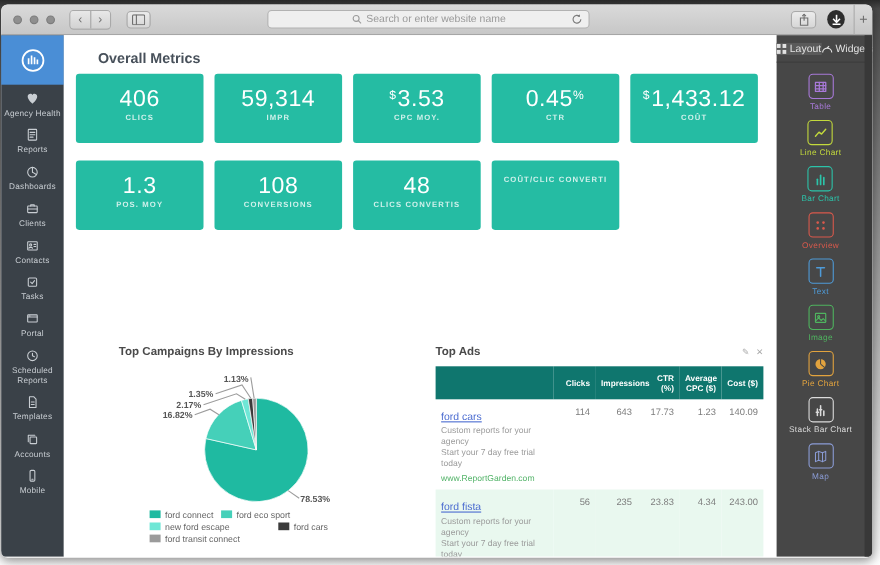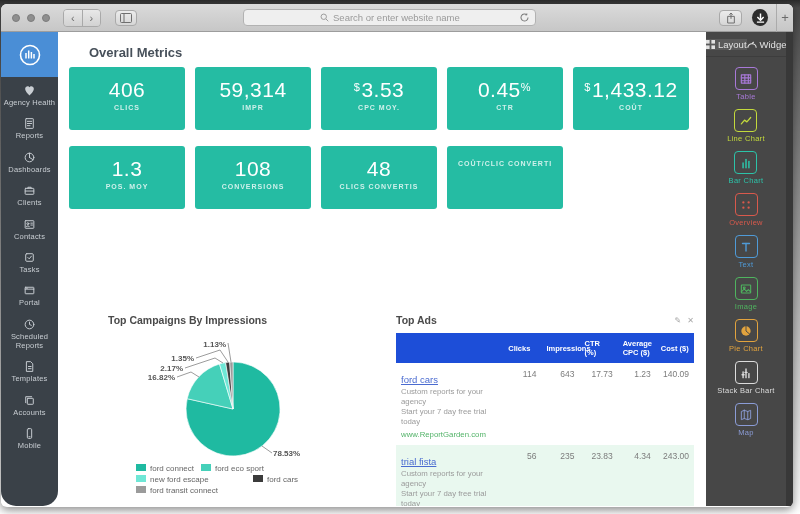--- a/index.html
+++ b/index.html
@@ -32,21 +32,21 @@
   .dlcircle { margin-left:10px; width:17px; height:17px; border-radius:50%; background:#2d2d2d;
     display:flex; align-items:center; justify-content:center; }
   .newtab { margin-left:8px; color:#6a6a6a; font-size:13px; width:18px; text-align:center;
     border-left:1px solid #ababab; height:28px; line-height:28px; }
   .sharebox { margin-left:183px; }
 
   
   .app { display:flex; height:474px; background:#fff; }
 
   
-  .lsb { width:57px; flex:none; background:#3a4148; display:flex; flex-direction:column;border-radius:15px; }
+  .lsb { width:57px; flex:none; background:#3a4148; display:flex; flex-direction:column; }
   .logo { height:45px; background:#4a8ed6; display:flex; align-items:center; justify-content:center; }
   .nav-item { text-align:center; color:#c9ced3; padding:6px 2px 3px; cursor:pointer; }
   .nicon { display:block; height:13px; margin-bottom:2px; }
   .nicon svg { width:13px; height:13px; }
   .nlabel { font-size:7.5px; line-height:1.25; letter-spacing:.2px; display:block; }
 
   
   .main { flex:1; background:#fff; position:relative; overflow:hidden; }
   .page-title { font-size:13px; font-weight:bold; color:#47505a; margin:13px 0 0 31px; }
   .grid { display:grid; grid-template-columns:repeat(5,1fr); gap:16px 10px; margin:7px 17px 0 11px; }
@@ -66,22 +66,22 @@
   #pie-svg polyline { fill:none; stroke:#9c9c9c; stroke-width:1; }
   .legend-item { position:absolute; display:flex; gap:4px; font-size:8px; color:#666; }
   .swatch { width:10px; height:7px; display:inline-block; }
 
   
   .ads-panel { flex:1; margin:0 12px 0 8px; }
   .ads-head { display:flex; align-items:center; padding-top:3px; }
   .ads-head .panel-title { flex:1; }
   .panel-tool { color:#a9a9a9; font-size:8px; margin-left:6px; cursor:pointer; }
   table.ads { width:100%; border-collapse:collapse; margin-top:7px; table-layout:fixed; }
-  table.ads th { background:#1d4ed8; color:#fff; font-size:7.5px; font-weight:bold;
-    padding:6px 5px; text-align:left; }
+  table.ads th { background:#0f766e; color:#fff; font-size:7.5px; font-weight:bold;
+    padding:6px 5px; text-align:right; }
   table.ads th.th-ad { width:36%; }
   table.ads td { padding:6px 5px; vertical-align:top; }
   td.td-num { text-align:right; color:#7c7c7c; font-size:8.5px; vertical-align:middle; }
   tr.alt { background:#e9f8ef; }
   .ad-title { color:#4a6bd0; text-decoration:underline; font-size:9.5px; display:inline-block; margin-bottom:2px; cursor:pointer; }
   .ad-desc { color:#9b9b9b; font-size:7.8px; line-height:1.3; }
   .ad-url { color:#52b368; font-size:7.8px; margin-top:2px; }
 
   
   .rsb { width:87px; flex:none; background:#474747; position:relative; }
@@ -359,21 +359,21 @@
        <div class="ad-url">www.ReportGarden.com</div>
      </td>
      <td class="td-num">114</td>
                   <td class="td-num">643</td>
                   <td class="td-num">17.73</td>
                   <td class="td-num">1.23</td>
                   <td class="td-num">140.09</td>
    </tr>
                 <tr class="alt">
      <td class="td-ad">
-       <a class="ad-title">trial fista</a>
+       <a class="ad-title">ford fista</a>
        <div class="ad-desc">Custom reports for your agency<br>Start your 7 day free trial today</div>
        
      </td>
      <td class="td-num">56</td>
                   <td class="td-num">235</td>
                   <td class="td-num">23.83</td>
                   <td class="td-num">4.34</td>
                   <td class="td-num">243.00</td>
    </tr>
               </tbody>

